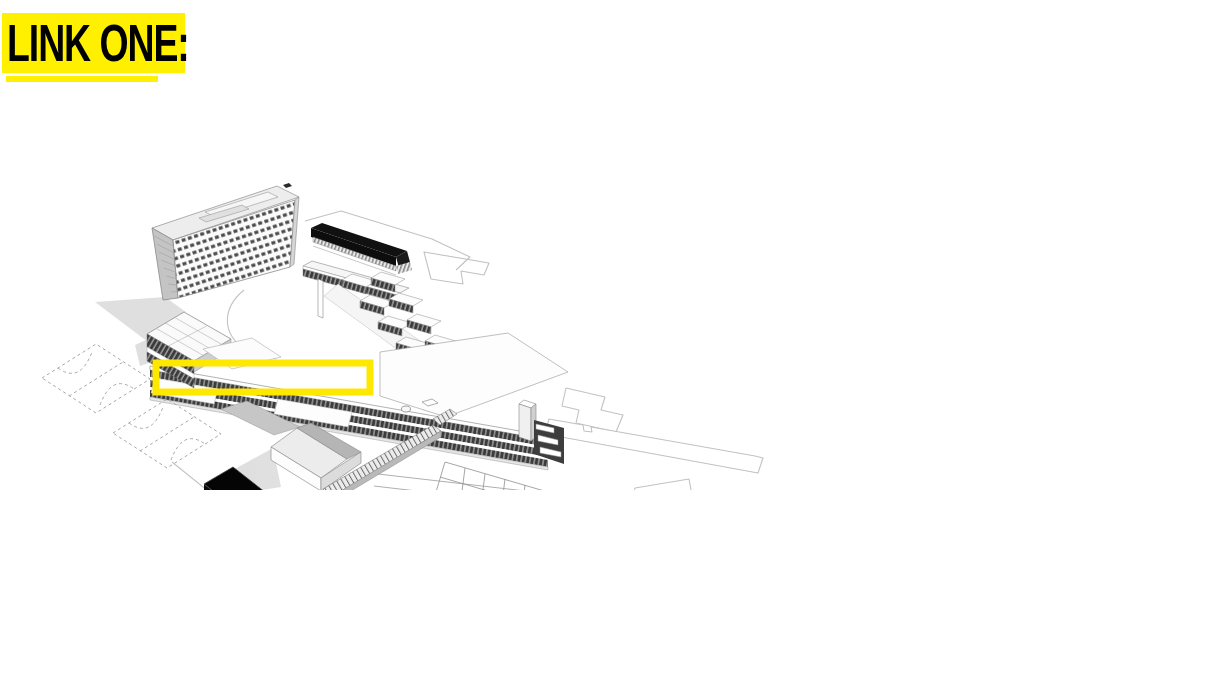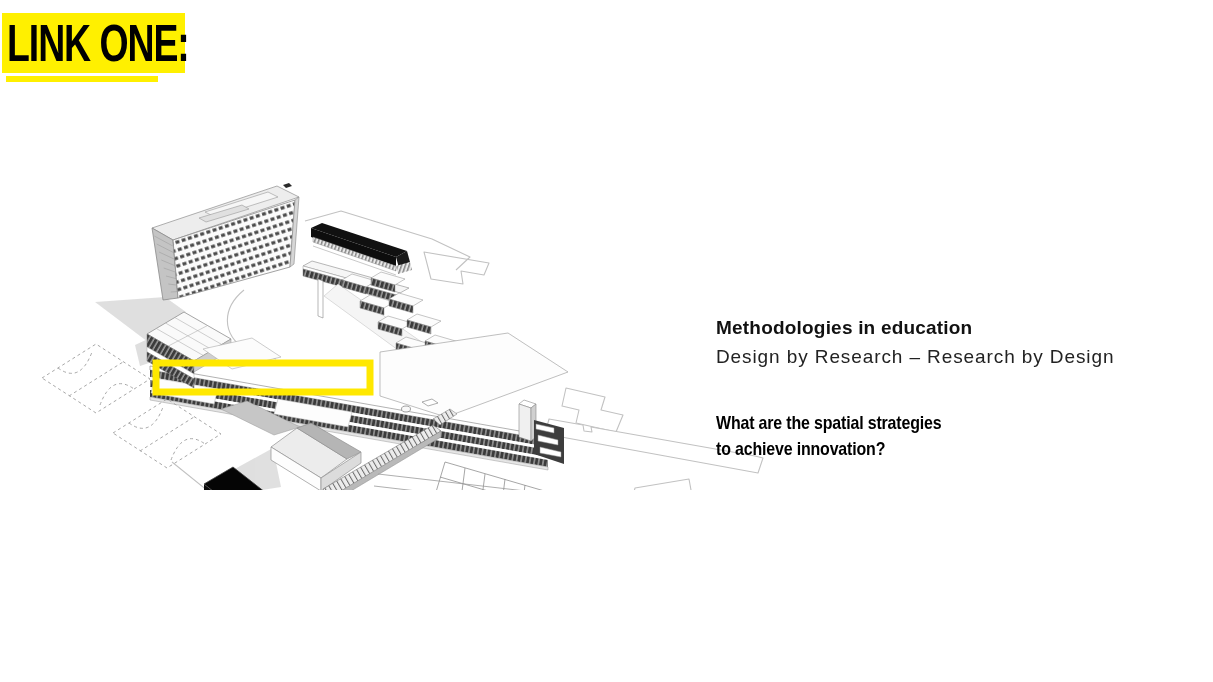--- a/index.html
+++ b/index.html
@@ -239,22 +239,14 @@
       <path d="M100,405 Q112,373 134,389"></path>
       <polygon points="113,433 167,399 221,434 167,468"></polygon>
       <line x1="140" y1="451" x2="194" y2="417"></line>
       <path d="M129,423 Q151,439 163,407"></path>
       <path d="M171,460 Q183,428 205,444"></path>
     </g>
 
     <rect x="156" y="363" width="214" height="29" fill="none" stroke="#ffe800" stroke-width="7"></rect>
   </svg>
 
-  <div class="textblock">
-    <div class="title">Methodologies in education</div>
-    <div class="subtitle">Design by Research – Research by Design</div>
-    <div class="question">
-      <div class="qline">What are the spatial strategies</div>
-      <div class="qline">to achieve innovation?</div>
-    </div>
-  </div>
 
 </div>
 
 </body></html>

